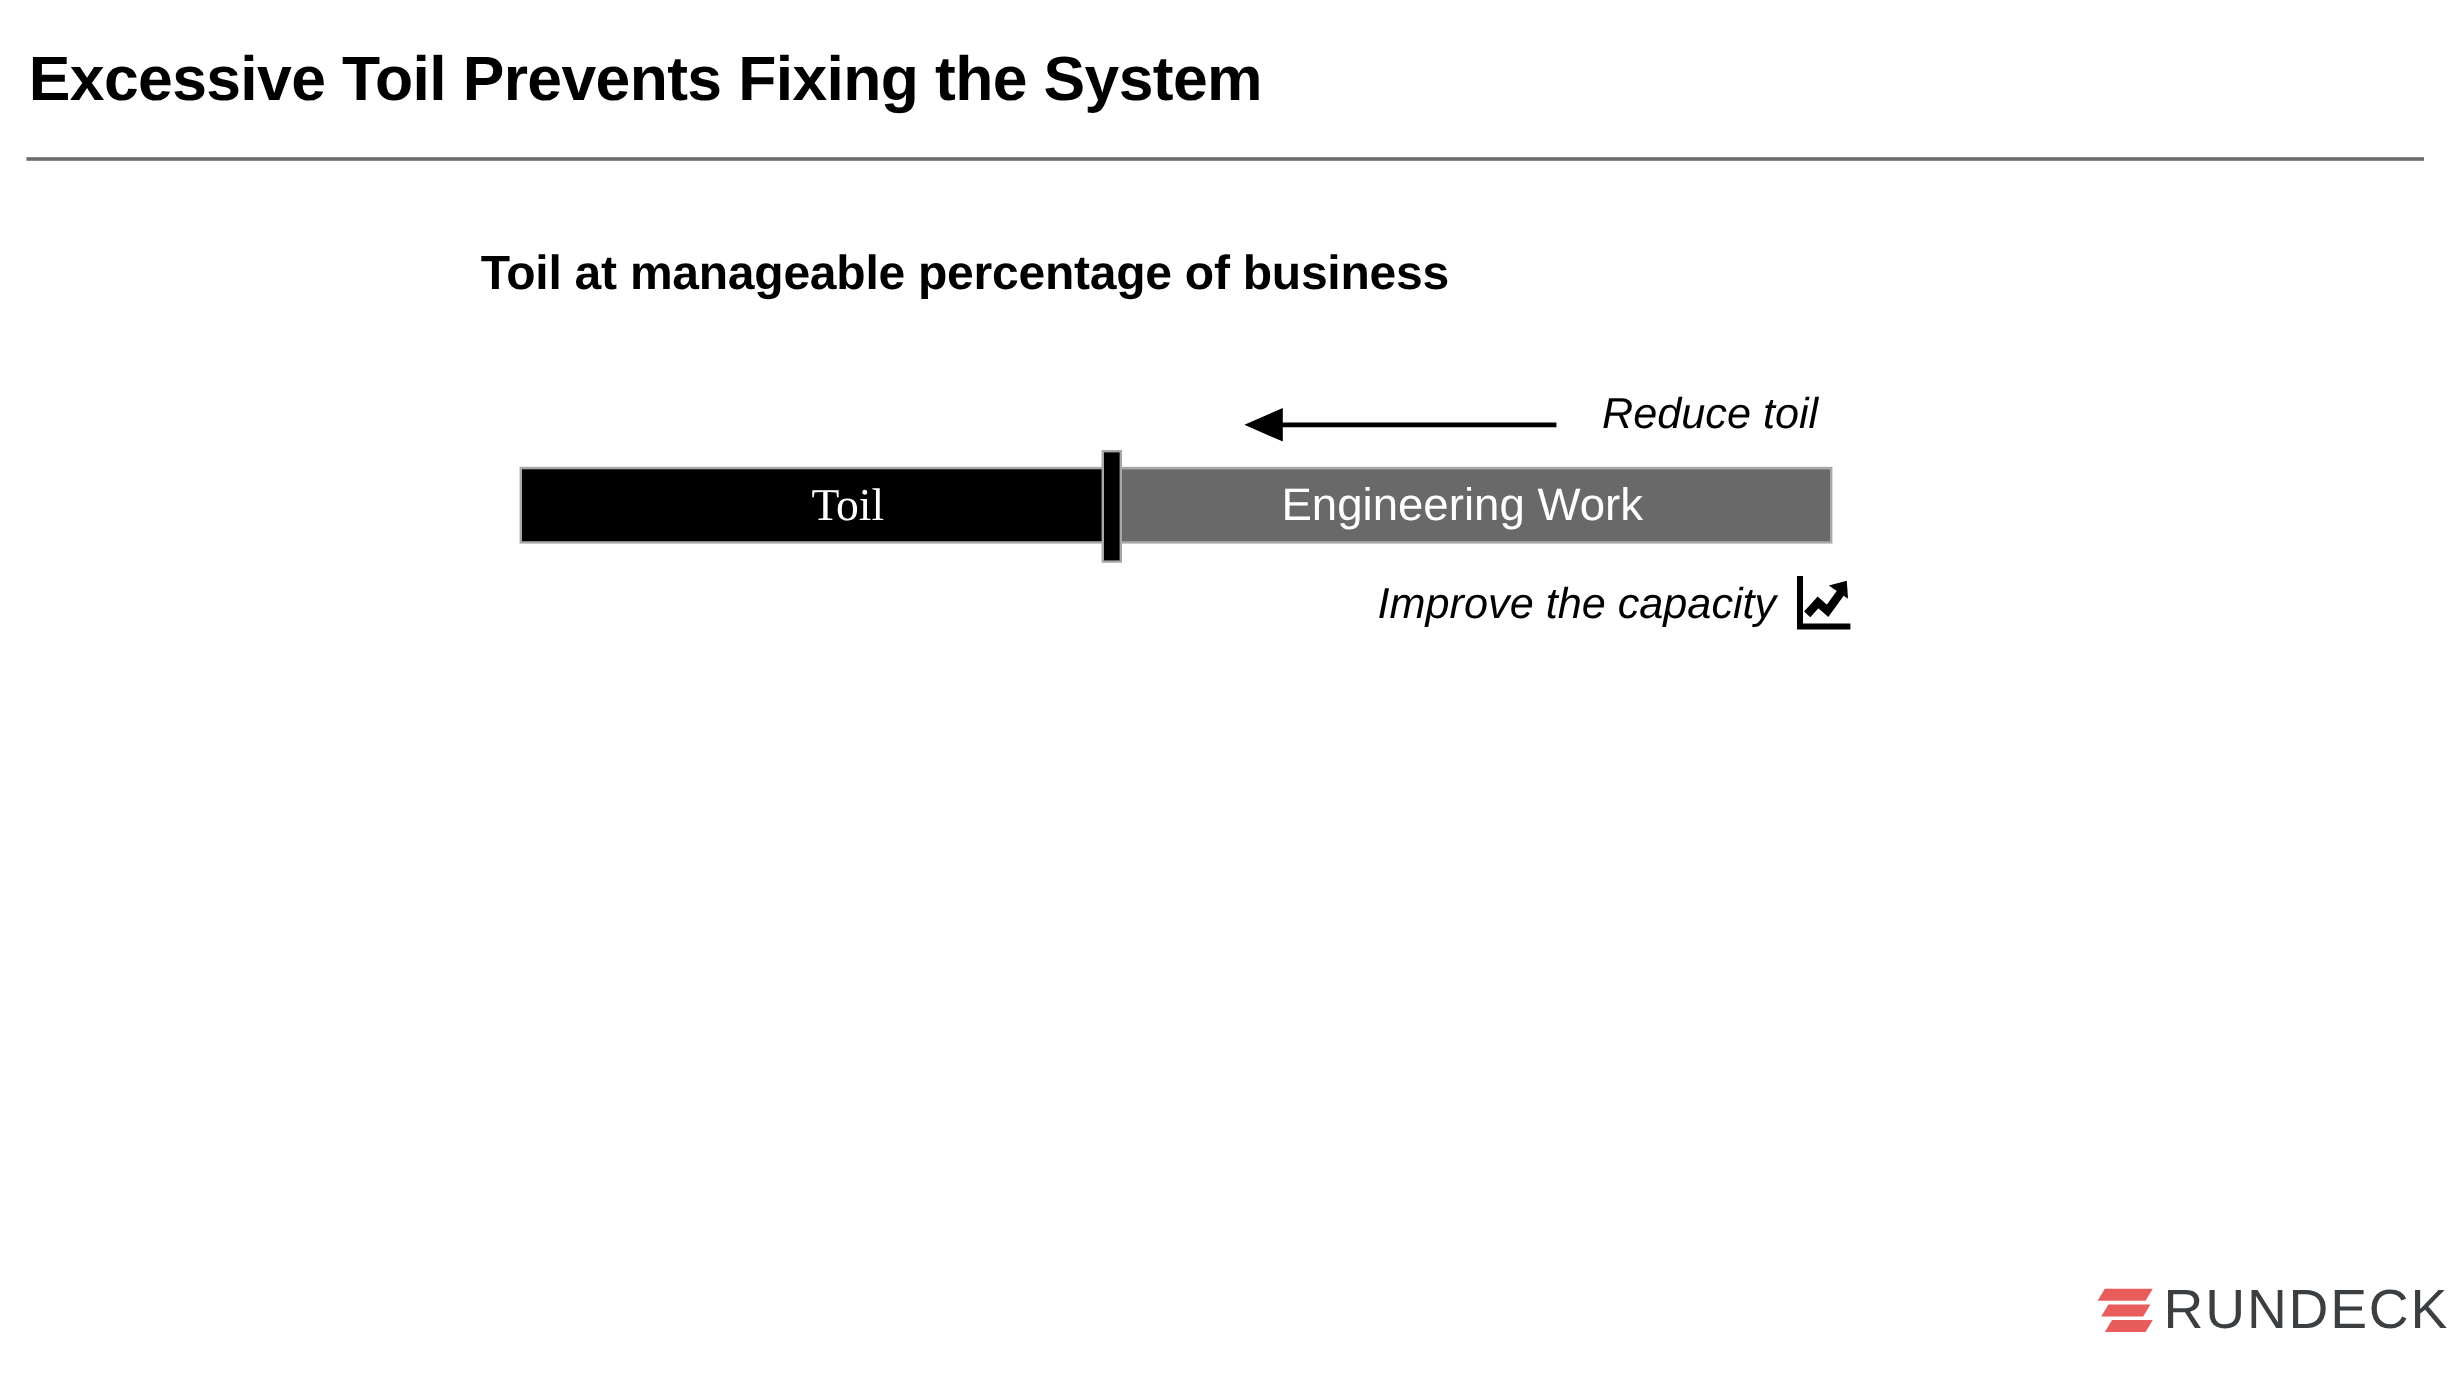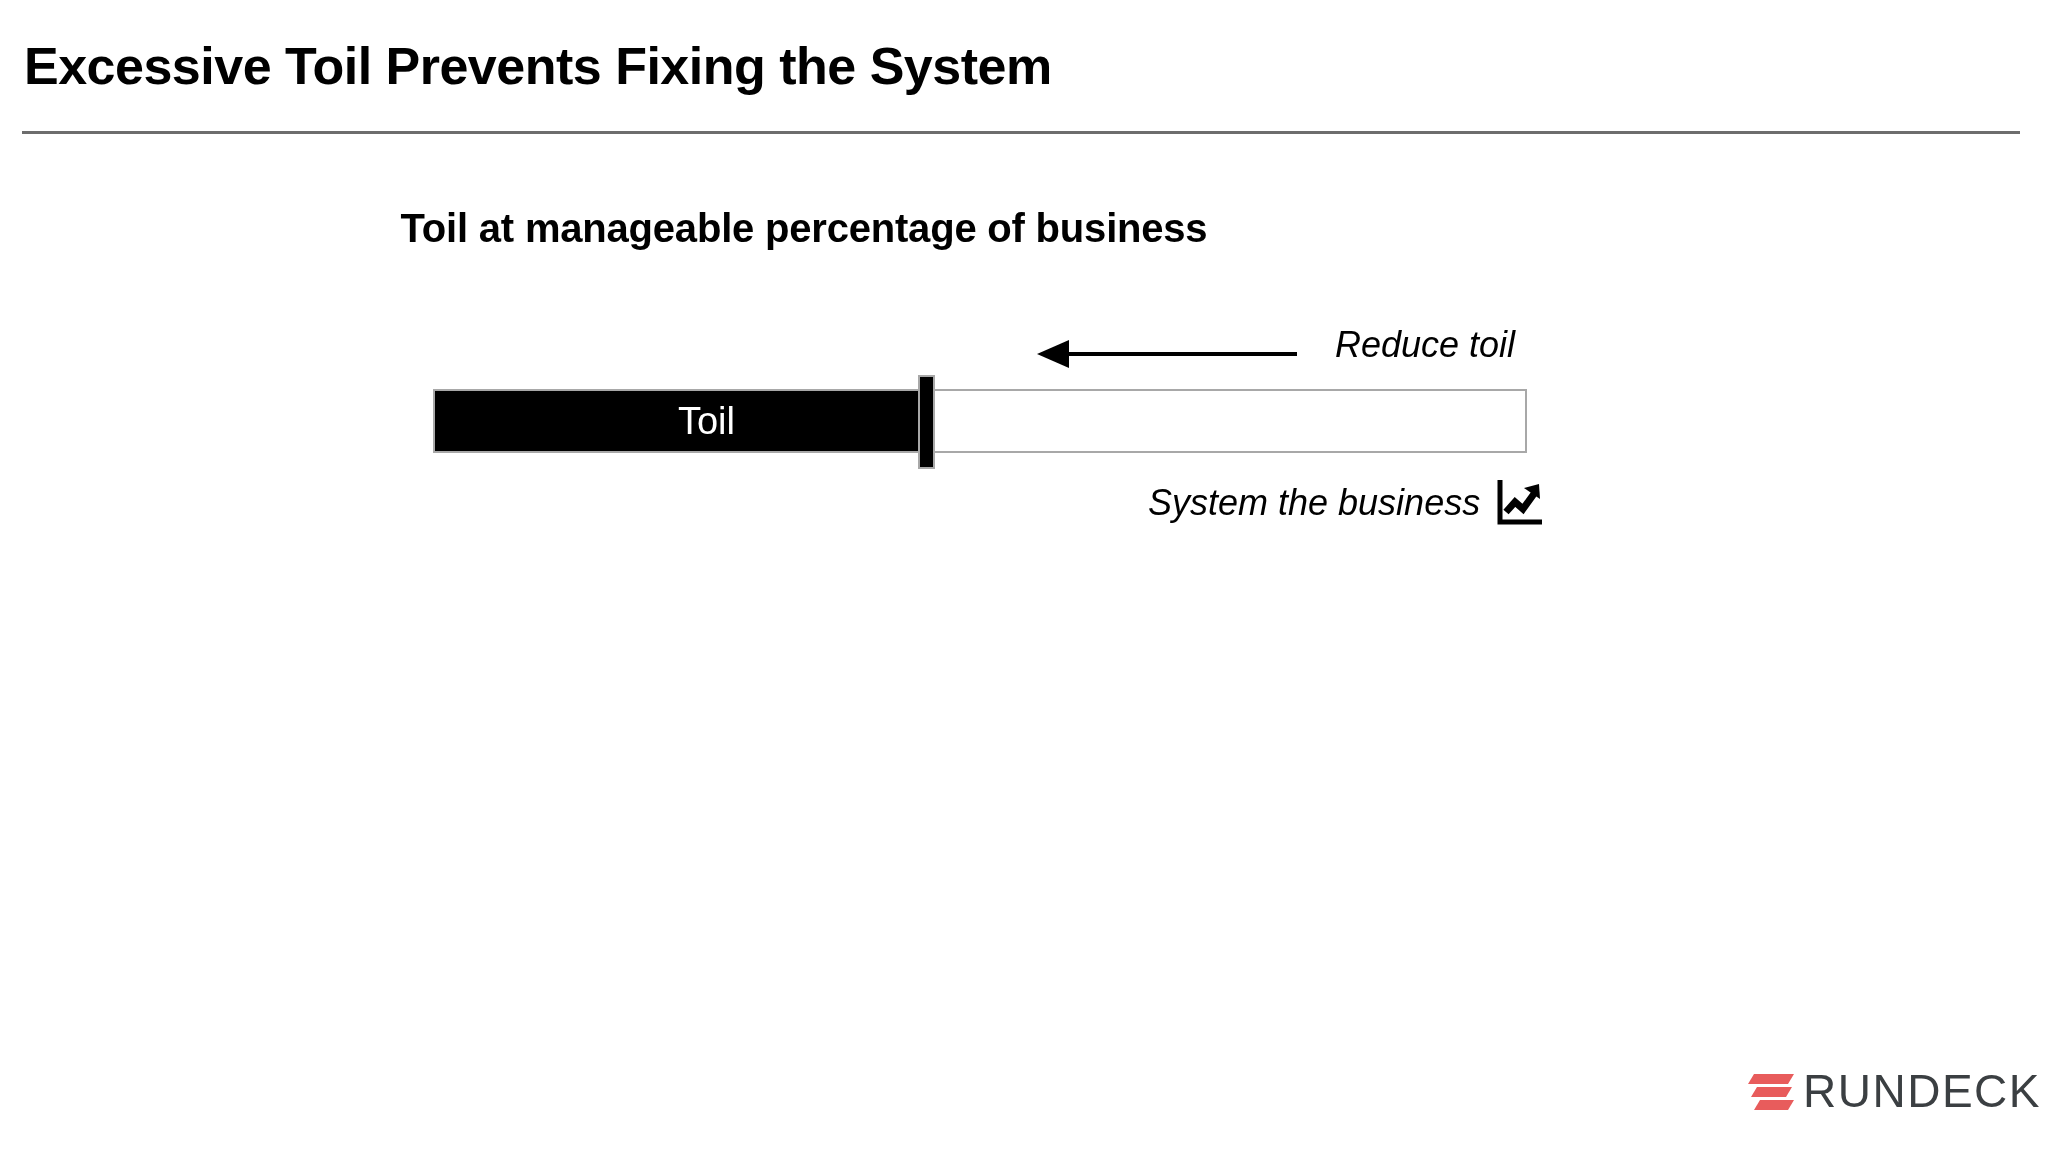--- a/index.html
+++ b/index.html
@@ -87,21 +87,21 @@
     justify-content: center;
   }
   .bar-label {
     color: #ffffff;
     font-size: 38px;
     font-weight: 400;
     letter-spacing: 0px;
     line-height: 1;
     white-space: nowrap;
   }
-  #toil-segment .bar-label { transform: translateX(25px); }
+  #toil-segment .bar-label { transform: translateX(25px); font-family: Liberation Serif, serif; }
   #engineering-segment .bar-label { transform: translateX(-8px); }
 
   #bar-divider-handle {
     position: absolute;
     left: 920px;
     top: 377px;
     width: 13px;
     height: 90px;
     background: #000000;
     box-shadow: 0 0 0 2px #a8a8a8;
@@ -184,25 +184,28 @@
     <line x1="30" y1="26" x2="262" y2="26" stroke="#000000" stroke-width="4"></line>
     <polygon points="2,26 34,12 34,40" fill="#000000"></polygon>
   </svg>
   <span id="reduce-toil-label">Reduce toil</span>
 </div>
 
 <div id="capacity-bar">
   <div id="toil-segment">
     <span class="bar-label">Toil</span>
   </div>
+  <div id="engineering-segment">
+    <span class="bar-label">Engineering Work</span>
+  </div>
 </div>
 <div id="bar-divider-handle"></div>
 
 <div id="improve-business-group">
-  <span id="improve-business-label">System the business</span>
+  <span id="improve-business-label">Improve the capacity</span>
   <svg id="growth-chart-icon" width="50" height="50" viewBox="0 0 50 50">
     <path d="M4 2 L4 44 L46 44" fill="none" stroke="#000000" stroke-width="5"></path>
     <path d="M10 34 L19 24 L27 31 L40 13" fill="none" stroke="#000000" stroke-width="7" stroke-linejoin="miter"></path>
     <polygon points="43,6 44,21 28,10" fill="#000000"></polygon>
   </svg>
 </div>
 
 <div id="rundeck-logo">
   <svg id="rundeck-mark" width="50" height="46" viewBox="0 0 50 46">
     <polygon points="6,6 46,6 40,16 0,16" fill="#e85c5c"></polygon>

